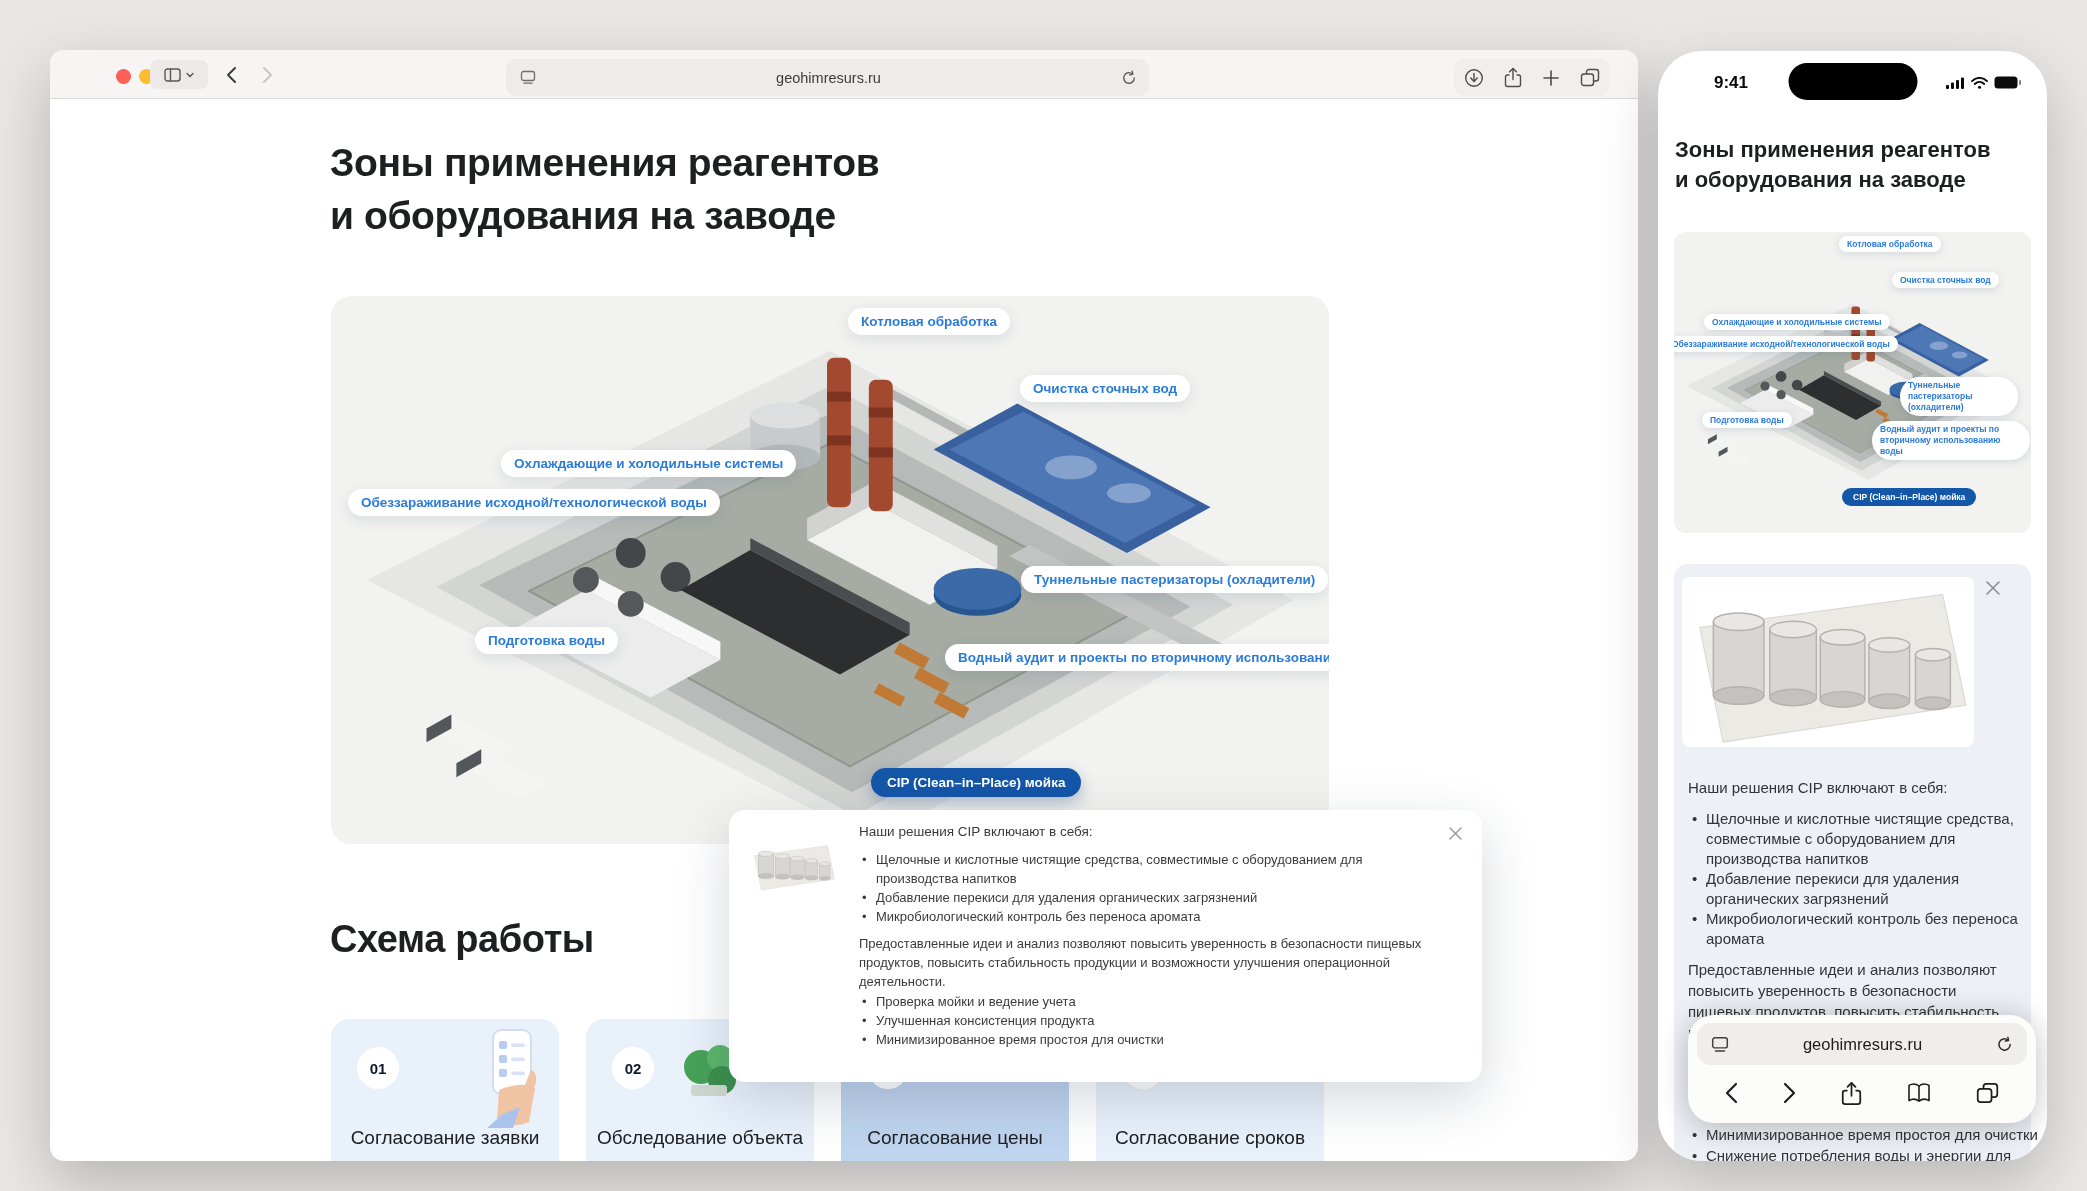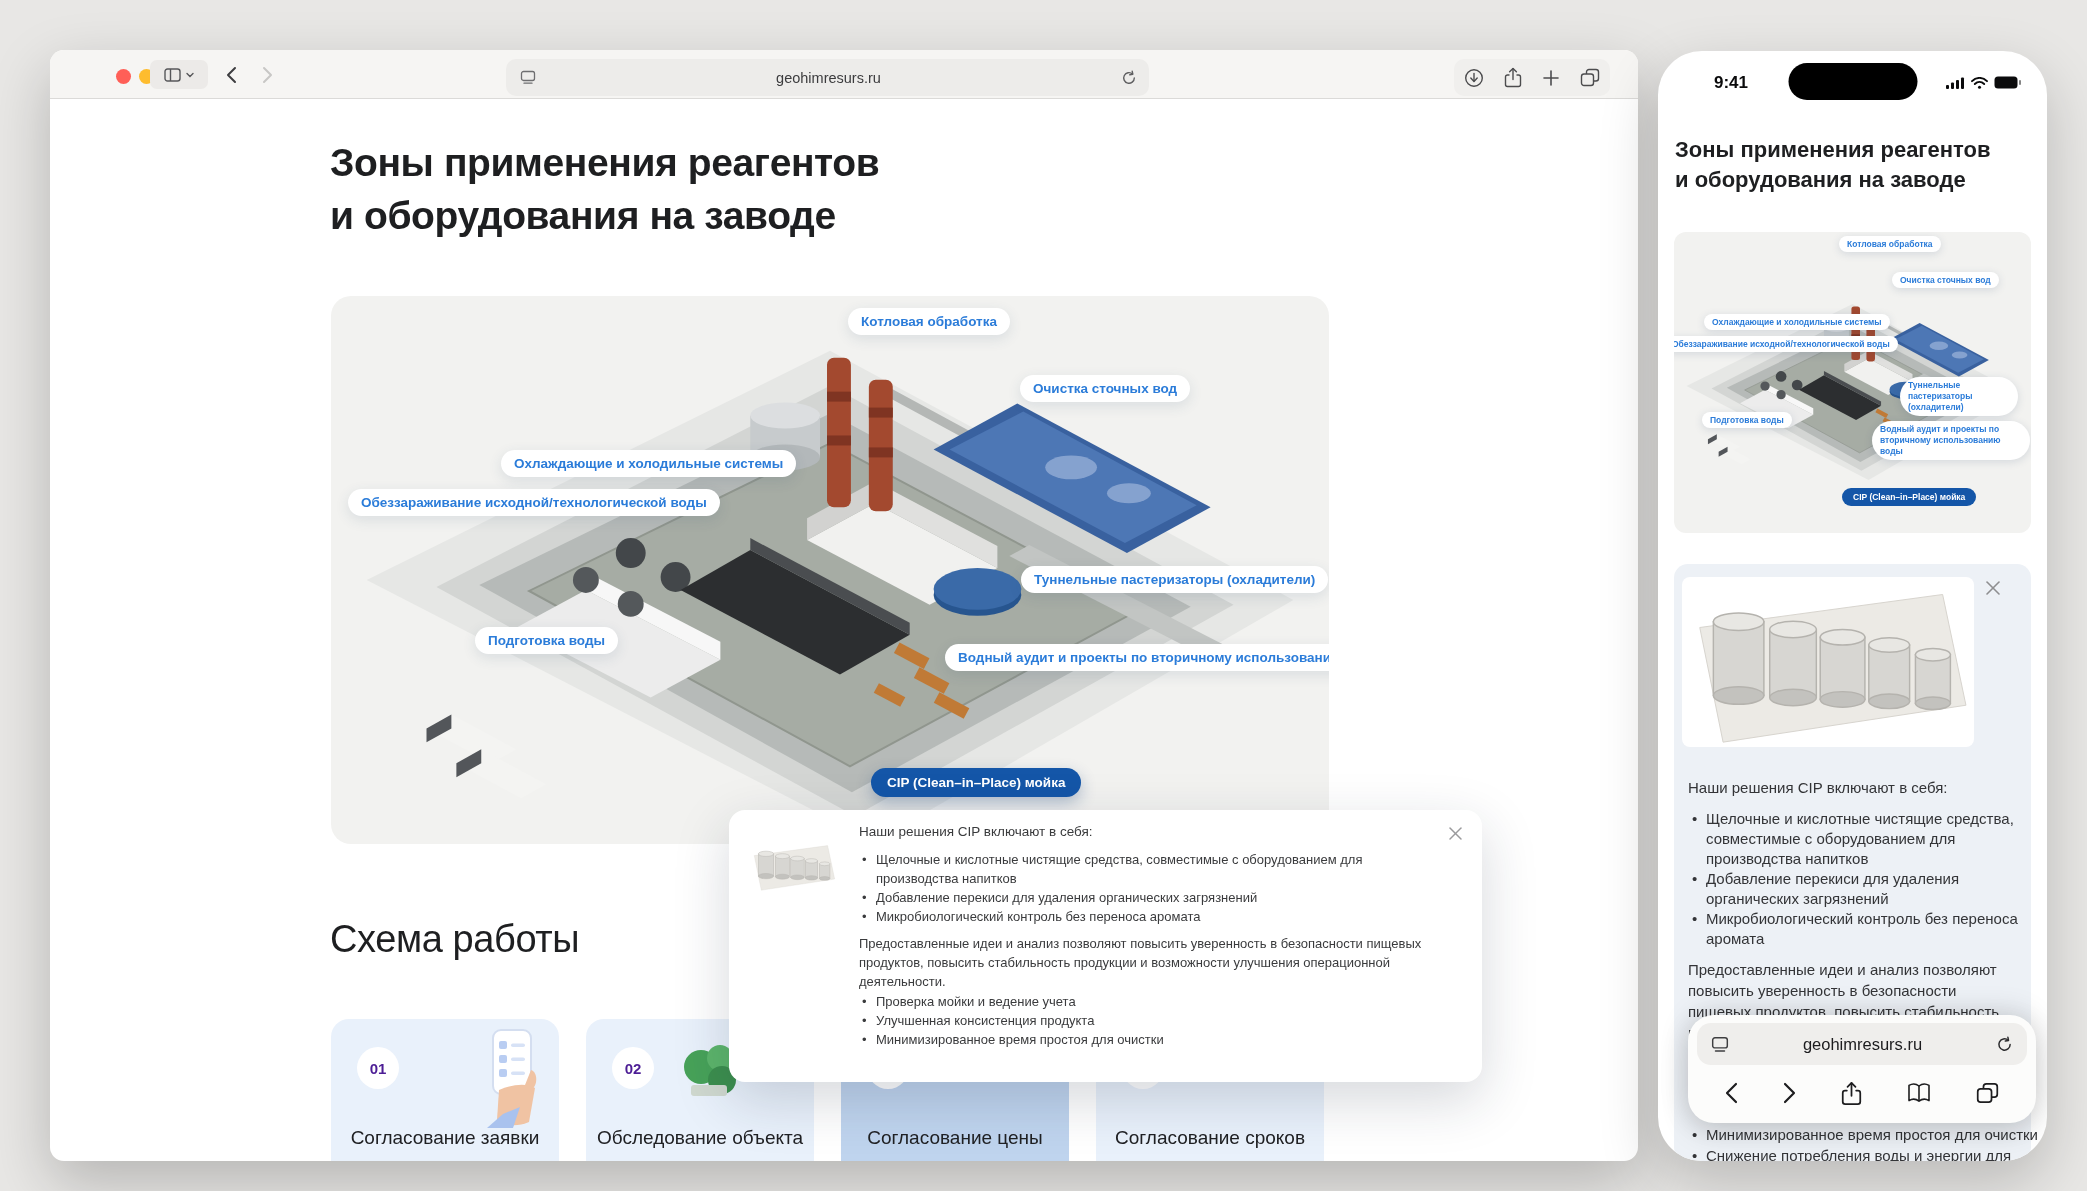--- a/index.html
+++ b/index.html
@@ -41,25 +41,25 @@
                 align-items:center;justify-content:center;cursor:pointer;}
   .popup .body{position:absolute;left:130px;top:12px;right:38px;font-size:13px;line-height:19px;color:#3a3b3d;}
   .popup .intro{font-size:13.5px;margin:0 0 9px;}
   .popup ul{list-style:none;margin:0 0 8px;padding:0;}
   .popup li{position:relative;padding-left:17px;}
   .popup li::before{content:"•";position:absolute;left:3px;}
   .popup .para{margin:0 0 1px;}
   .popup .intro2{margin:0 0 9px;}
 
   
-  .h2{position:absolute;left:280px;top:868px;font-size:38px;font-weight:400;letter-spacing:-.4px;color:#1e1f21;}
+  .h2{position:absolute;left:280px;top:868px;font-size:38px;font-weight:700;letter-spacing:-.4px;color:#1e1f21;}
   .card{position:absolute;top:969px;width:228px;height:200px;border-radius:18px;background:#e9f1fb;}
   .card.active{background:#bfd4ee;}
   .badge{position:absolute;left:26px;top:28px;width:42px;height:42px;border-radius:50%;background:#fff;
-         color:#4c1d95;font-size:15px;font-weight:700;display:flex;align-items:center;justify-content:center;}
+         color:#0f172a;font-size:15px;font-weight:700;display:flex;align-items:center;justify-content:center;}
   .cardlabel{position:absolute;left:0;right:0;top:108px;text-align:center;font-size:19px;color:#202124;}
   .cardimg{position:absolute;}
 
   
   .phone{position:absolute;left:1658px;top:51px;width:389px;height:1110px;background:#fff;
          border-radius:44px;overflow:hidden;box-shadow:0 22px 60px rgba(0,0,0,.20);}
   .ptime{position:absolute;left:56px;top:22px;font-size:17px;font-weight:700;color:#0b0b0c;}
   .island{position:absolute;left:50%;top:12px;transform:translateX(-50%);width:129px;height:37px;
           border-radius:20px;background:#000;}
   .pstatus{position:absolute;right:26px;top:25px;display:flex;align-items:center;gap:6px;}

